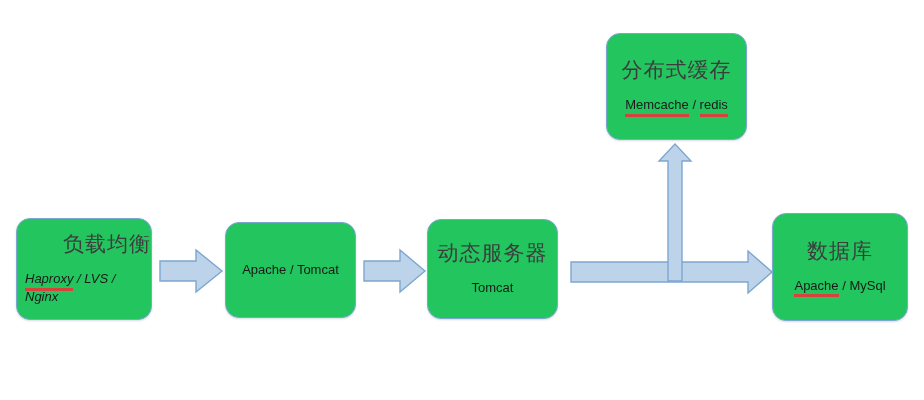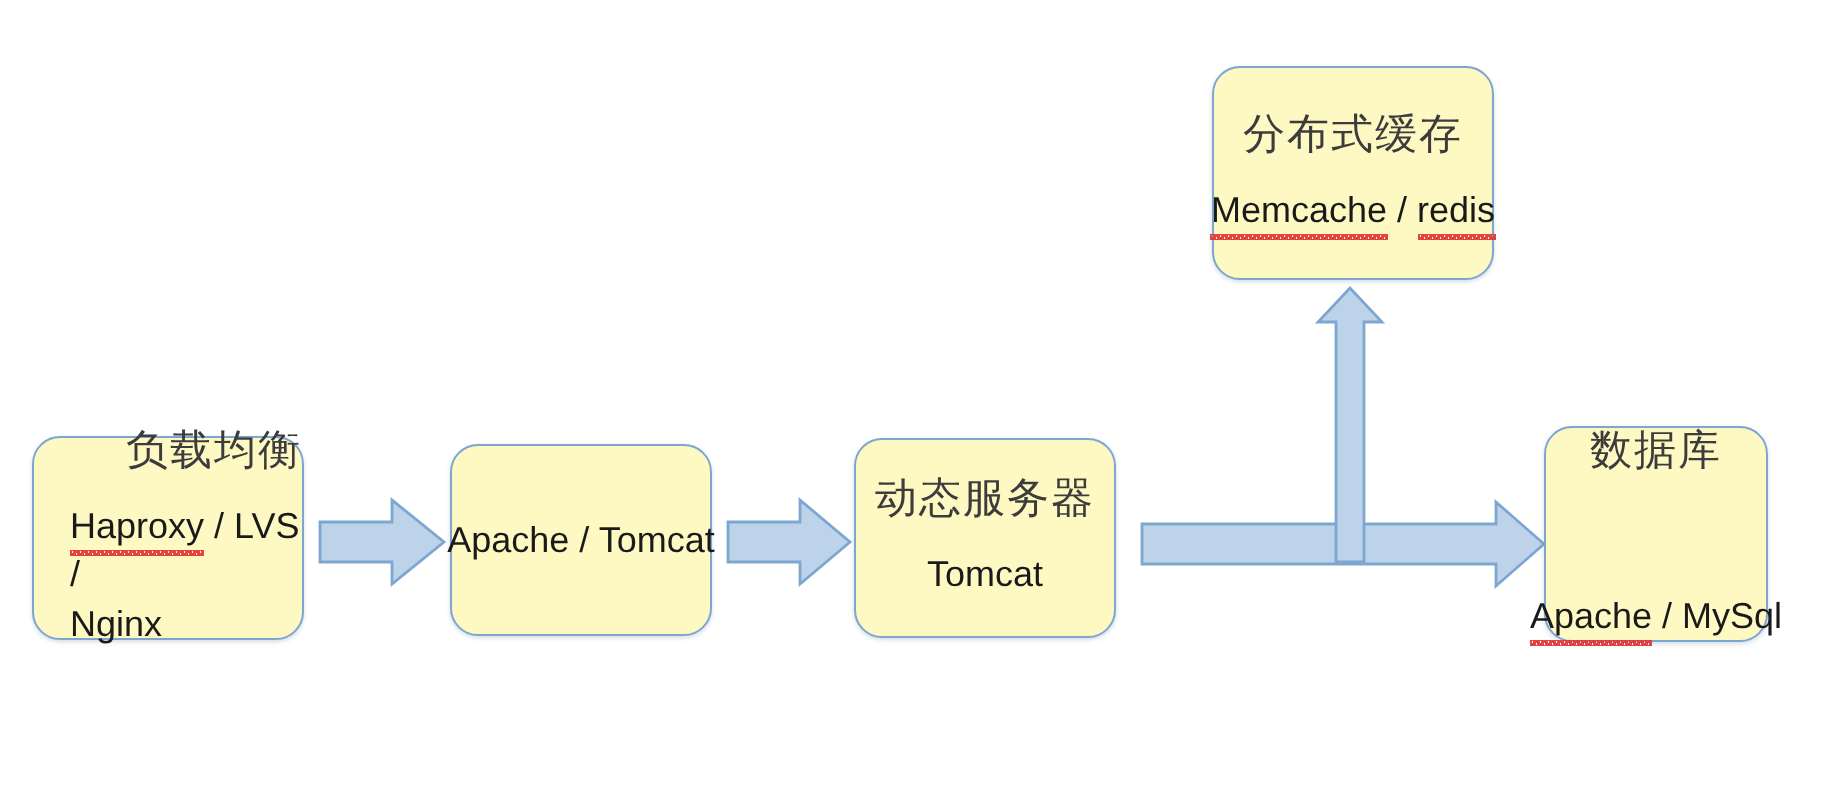--- a/index.html
+++ b/index.html
@@ -18,51 +18,52 @@
     position: relative;
     width: 924px;
     height: 400px;
     background: #ffffff;
   }
 
   
   .node {
     position: absolute;
     box-sizing: border-box;
-    background: #fef9c3;
+    background: #22c55e;
     border: 1.6px solid #7da7d0;
     border-radius: 14px;
     display: flex;
     flex-direction: column;
     align-items: center;
     justify-content: center;
     box-shadow: 0 1px 2px rgba(90,120,150,0.25);
   }
   .node-title {
     font-family: "DejaVu Serif", "Liberation Serif", serif;
     font-size: 21px;
     line-height: 1.1;
     color: #3c3c3c;
     letter-spacing: 1px;
     white-space: nowrap;
     margin-bottom: 14px;
   }
   .node-sub {
     font-family: "Liberation Sans", sans-serif;
-    font-size: 18px;
+    font-size: 13px;
     line-height: 1.35;
     color: #1a1a1a;
     text-align: center;
     white-space: nowrap;
   }
   .node-sub.left {
     text-align: left;
     align-self: flex-start;
-    padding-left: 18px;
+    padding-left: 8px;
     white-space: normal;
+    font-style: italic;
   }
 
   
   .sp {
     position: relative;
     display: inline-block;
   }
   .sp::after {
     content: "";
     position: absolute;
@@ -81,21 +82,21 @@
     background-position: 0 0, 2px 0;
     background-repeat: repeat-x;
     opacity: 0.95;
   }
 
   
   #node-lb      { left: 16px;  top: 218px; width: 136px; height: 102px; align-items: flex-end; }
   #node-static  { left: 225px; top: 222px; width: 131px; height:  96px; }
   #node-dynamic { left: 427px; top: 219px; width: 131px; height: 100px; }
   #node-cache   { left: 606px; top:  33px; width: 141px; height: 107px; }
-  #node-db      { left: 772px; top: 213px; width: 112px; height: 108px; justify-content: space-between; }
+  #node-db      { left: 772px; top: 213px; width: 136px; height: 108px; }
 
   
   #arrows {
     position: absolute;
     left: 0;
     top: 0;
     width: 924px;
     height: 400px;
     pointer-events: none;
   }

